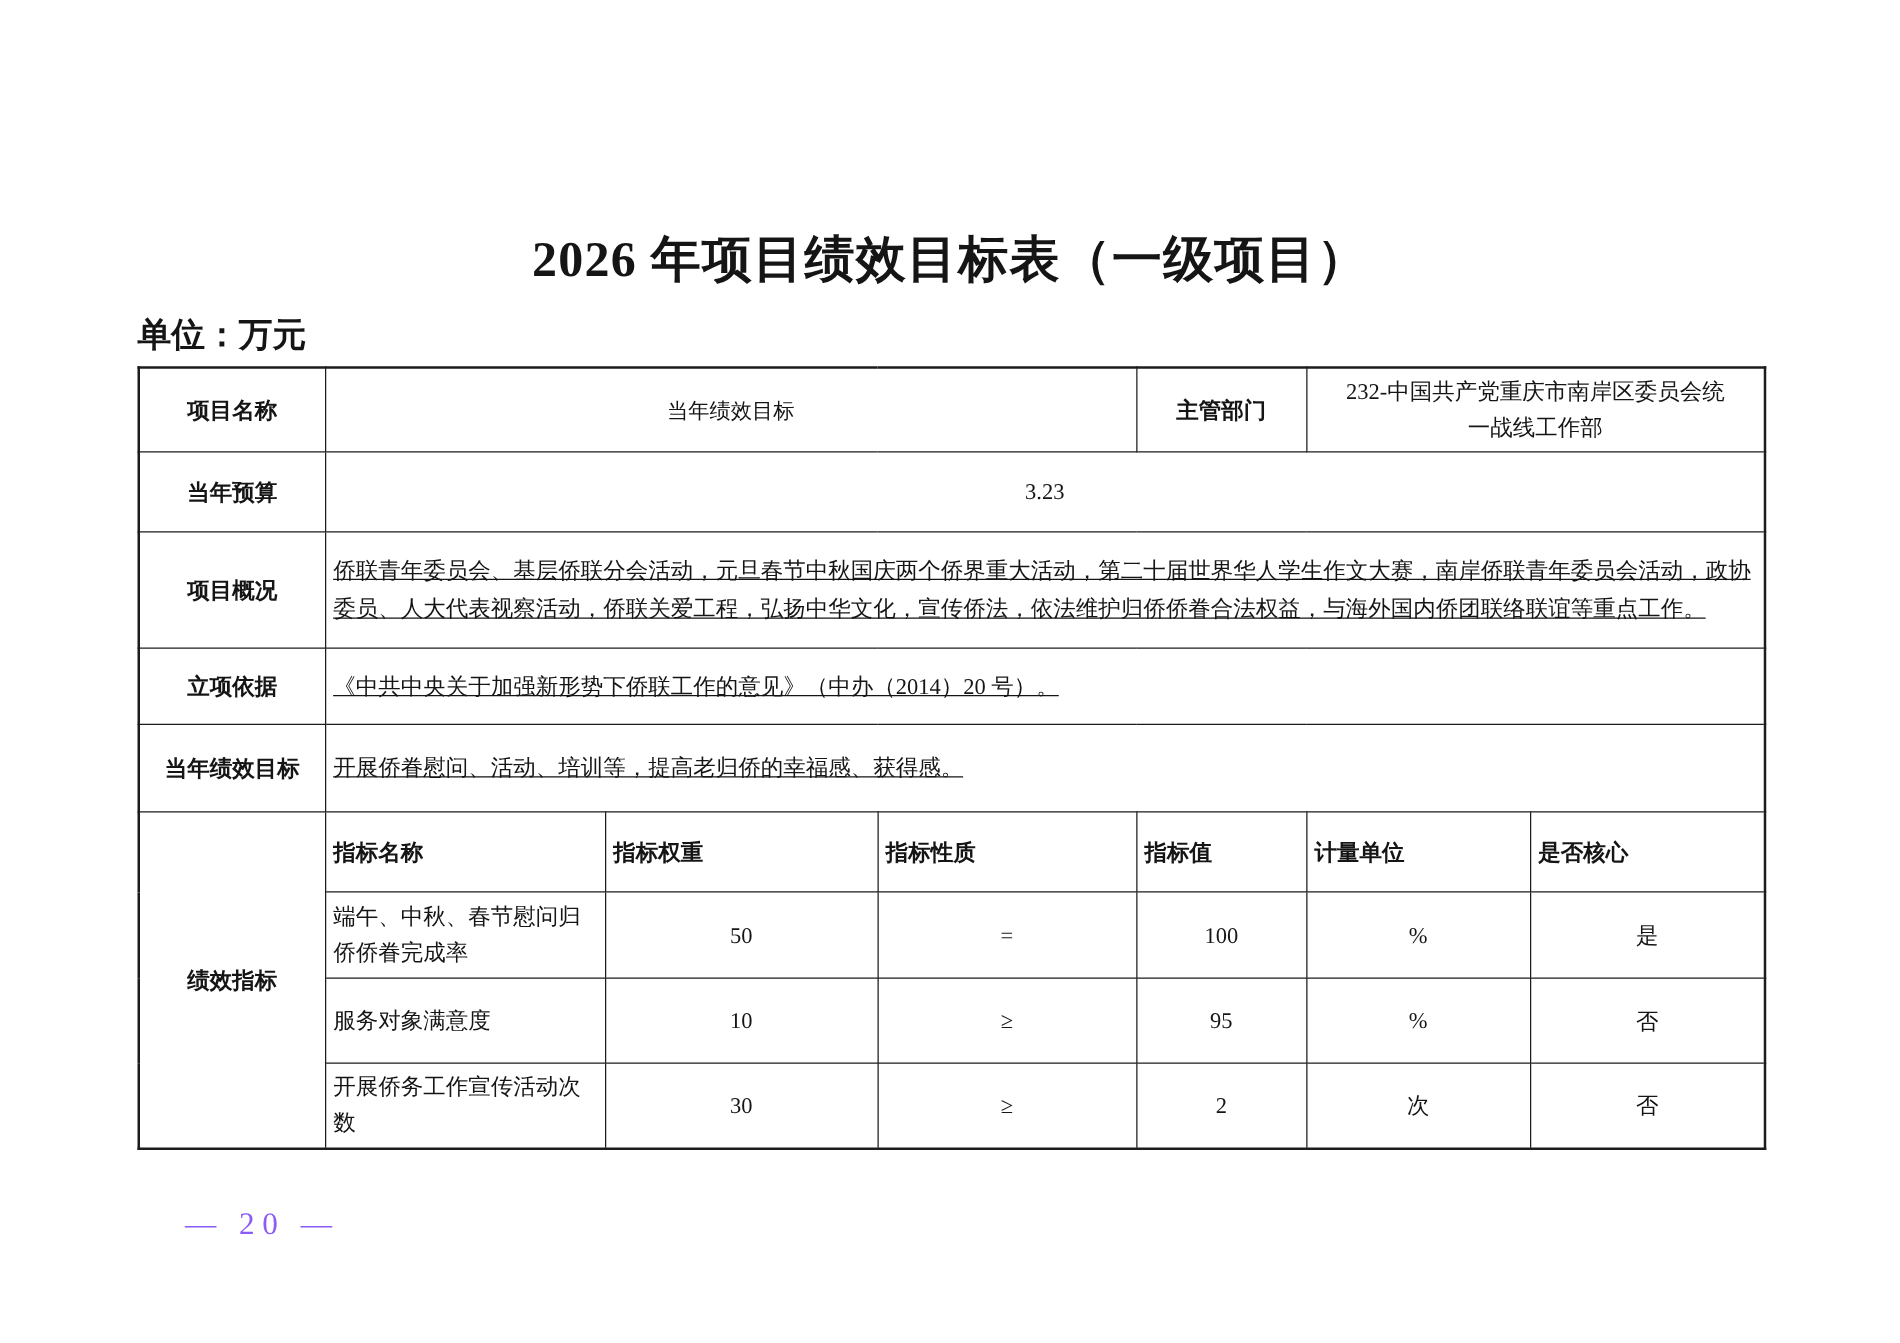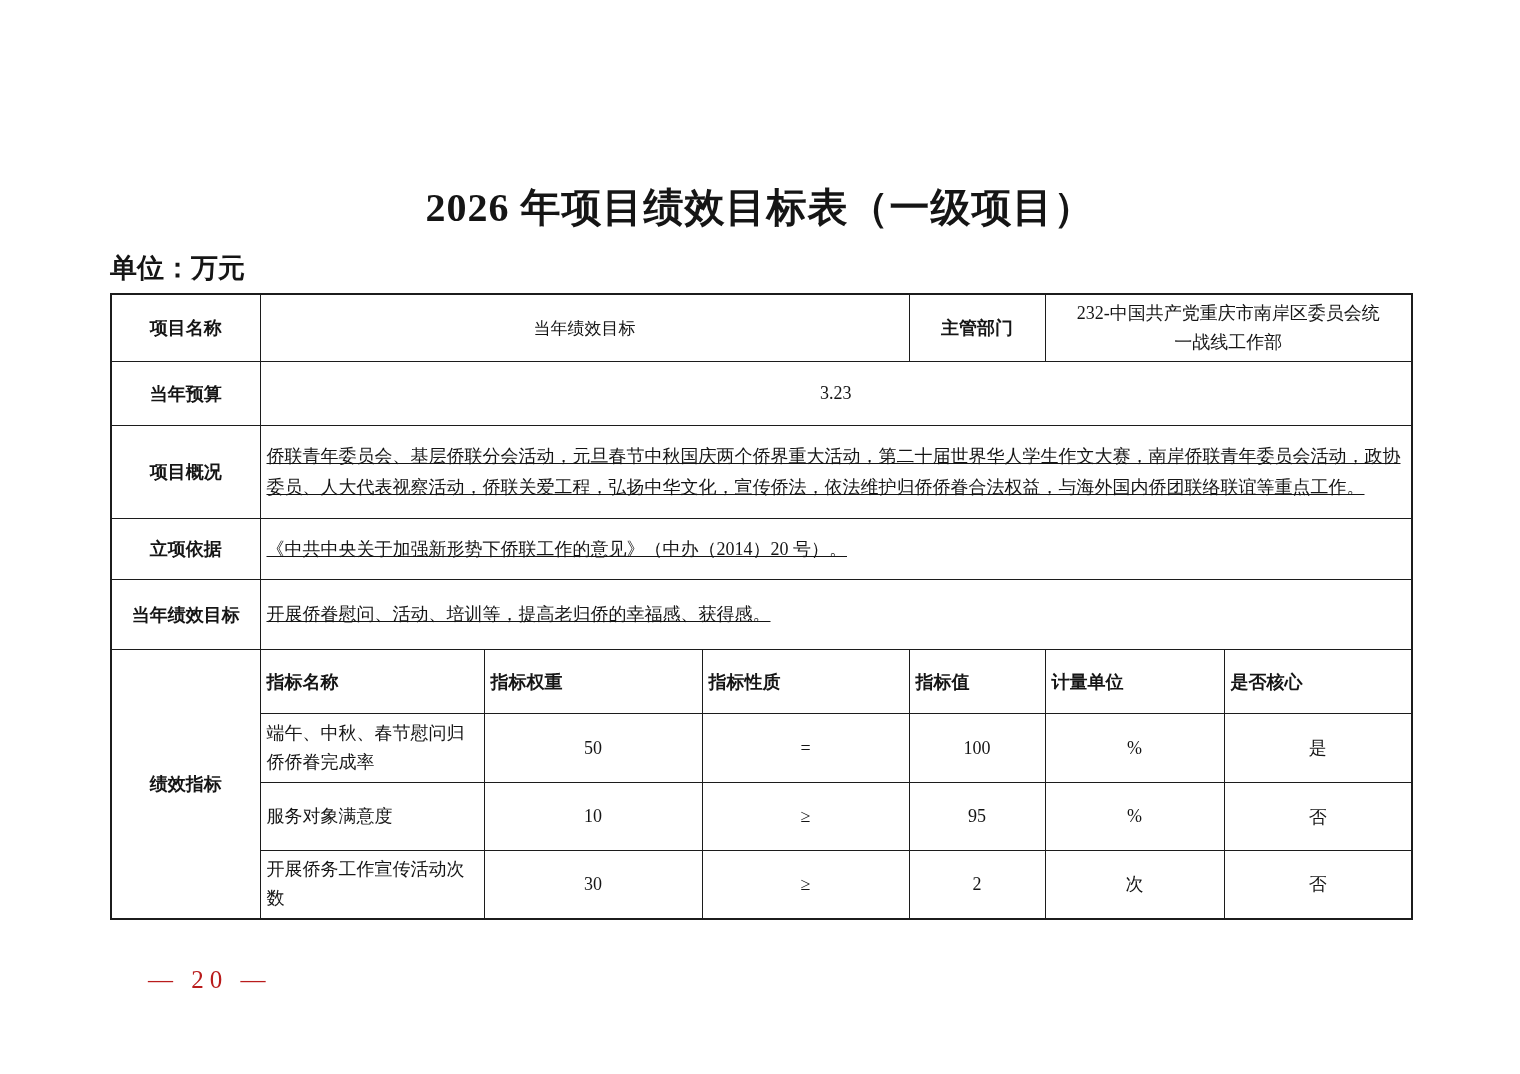--- a/index.html
+++ b/index.html
@@ -71,21 +71,21 @@
     text-align: left;
     padding: 4px 8px;
     line-height: 29px;
     font-family: Liberation Serif, serif;
   }
   .page-number {
     position: absolute;
     top: 966px;
     left: 148px;
     font-size: 25px;
-    color: #b91c1c;
+    color: #8b5cf6;
     letter-spacing: 6px;
     white-space: nowrap;
   }
 </style>
 </head>
 <body>
 
 <div class="doc-title">2026 年项目绩效目标表（一级项目）</div>
 
 <div class="meta-row">

